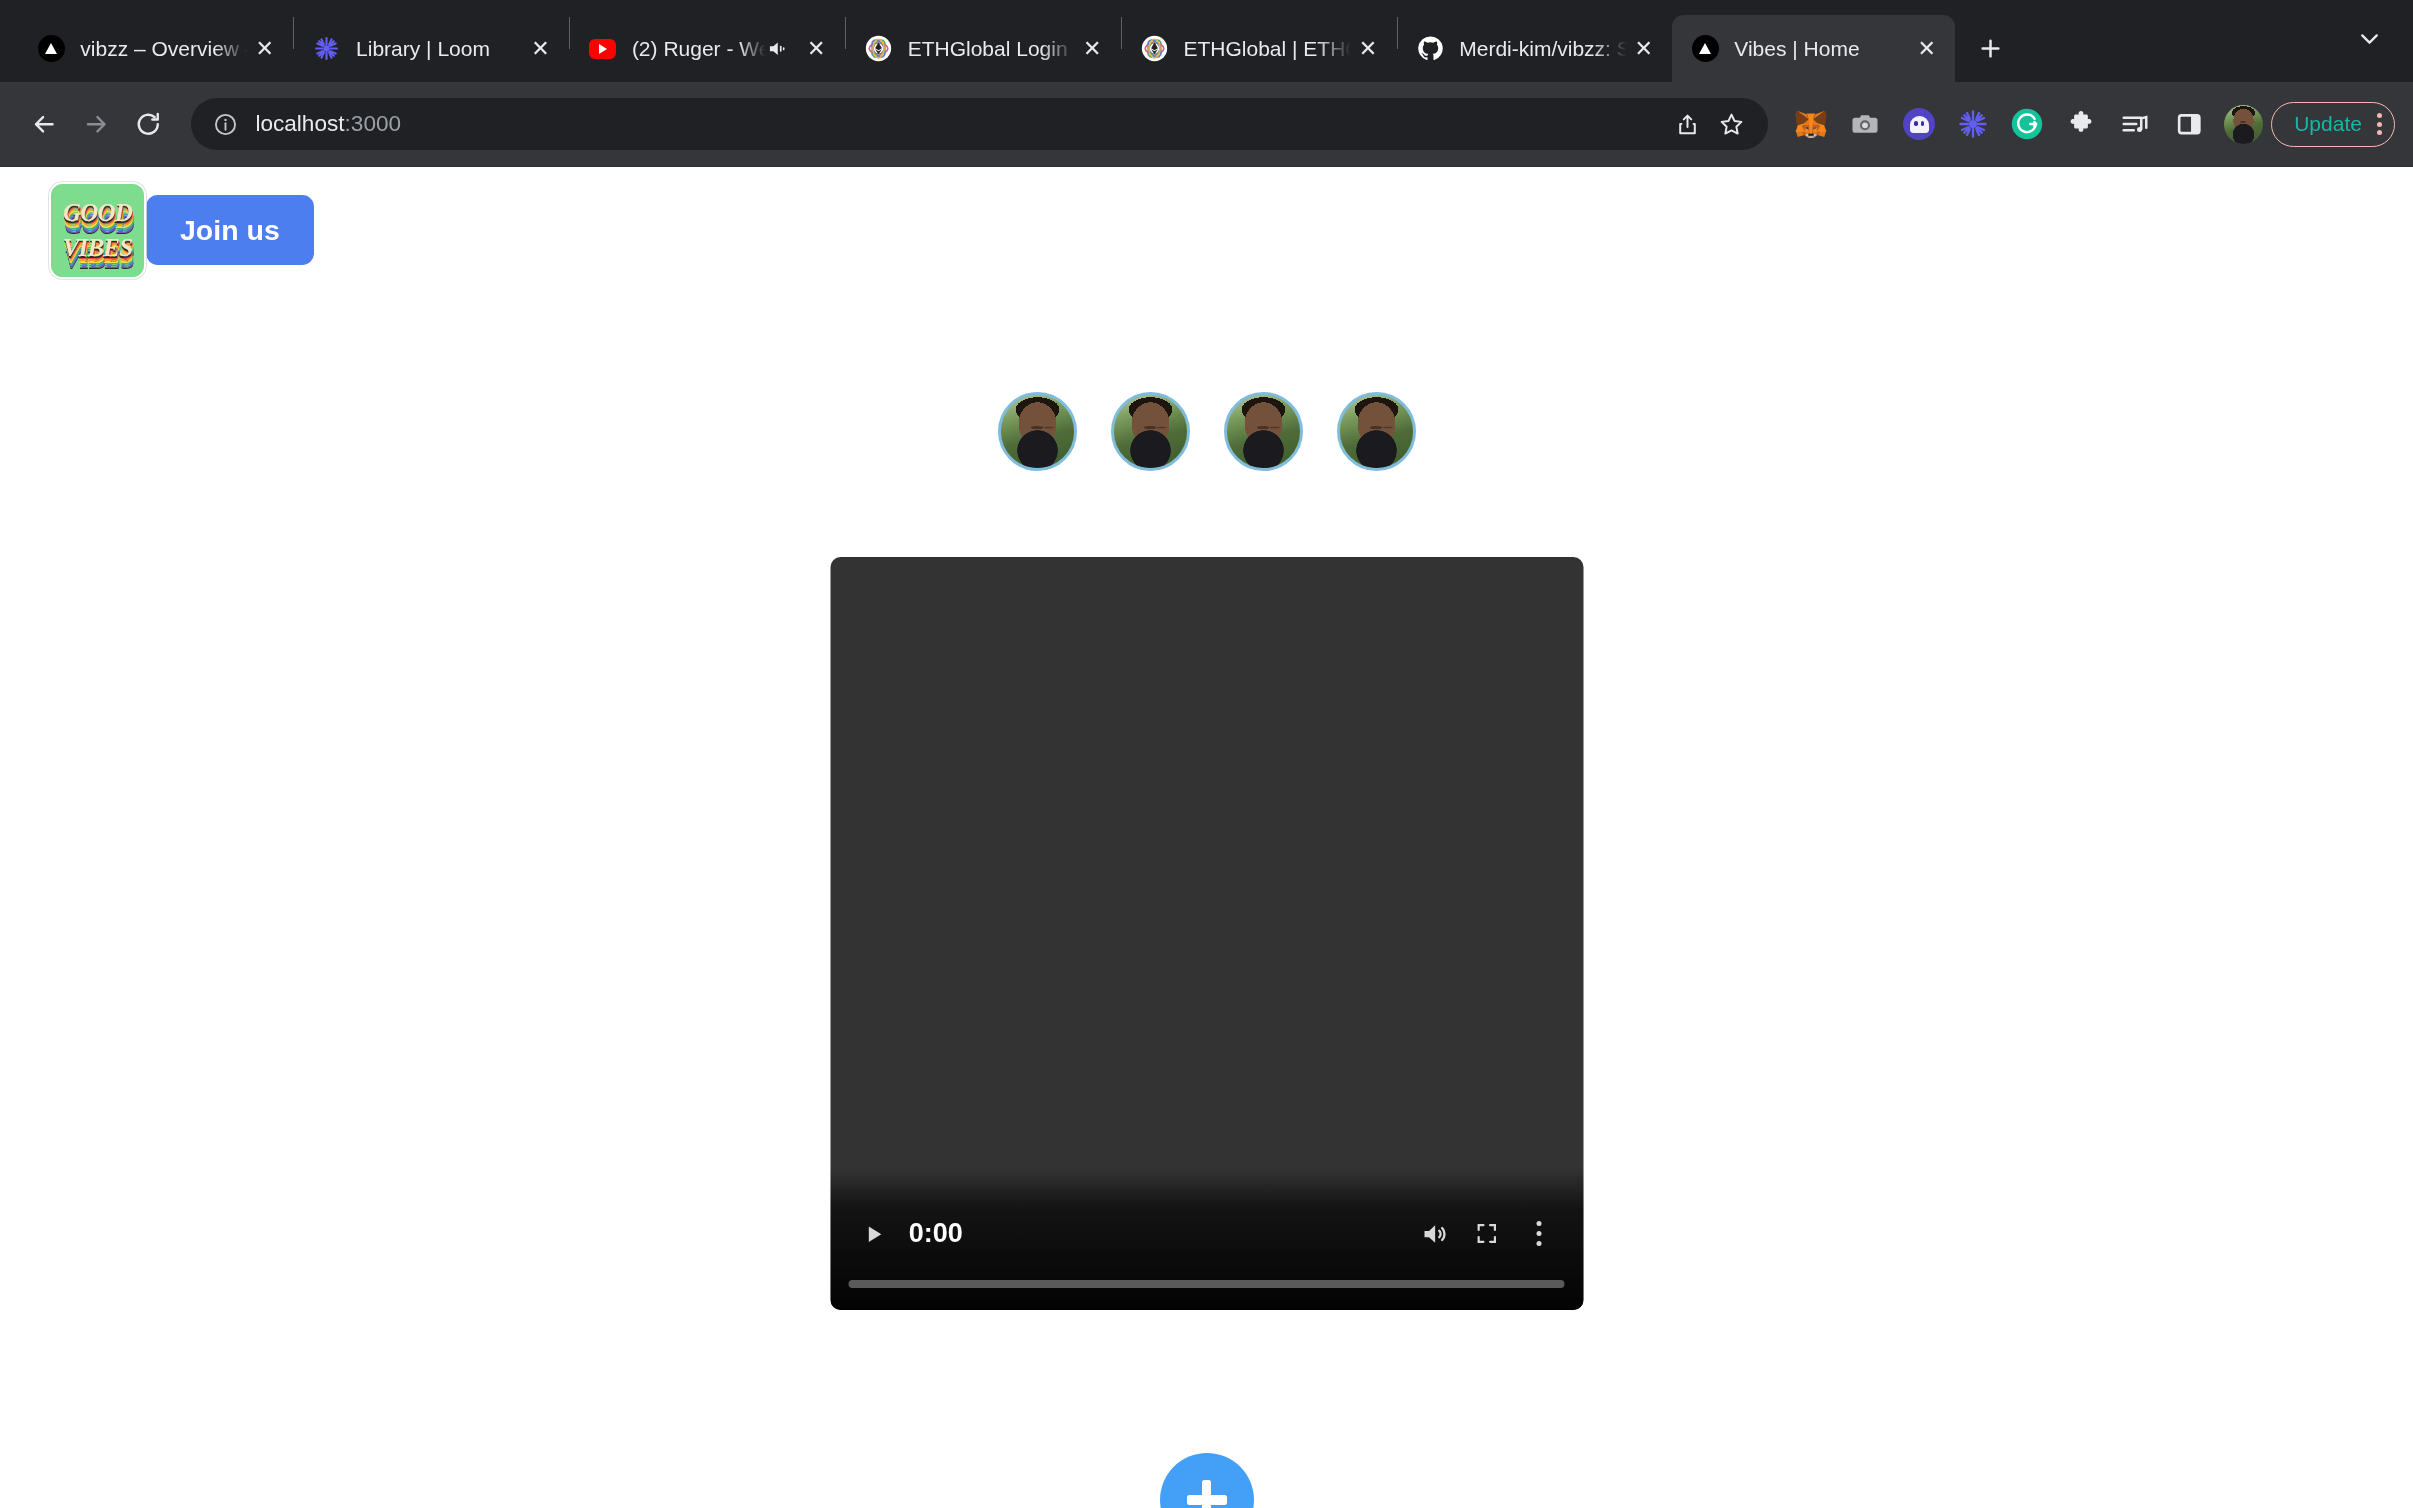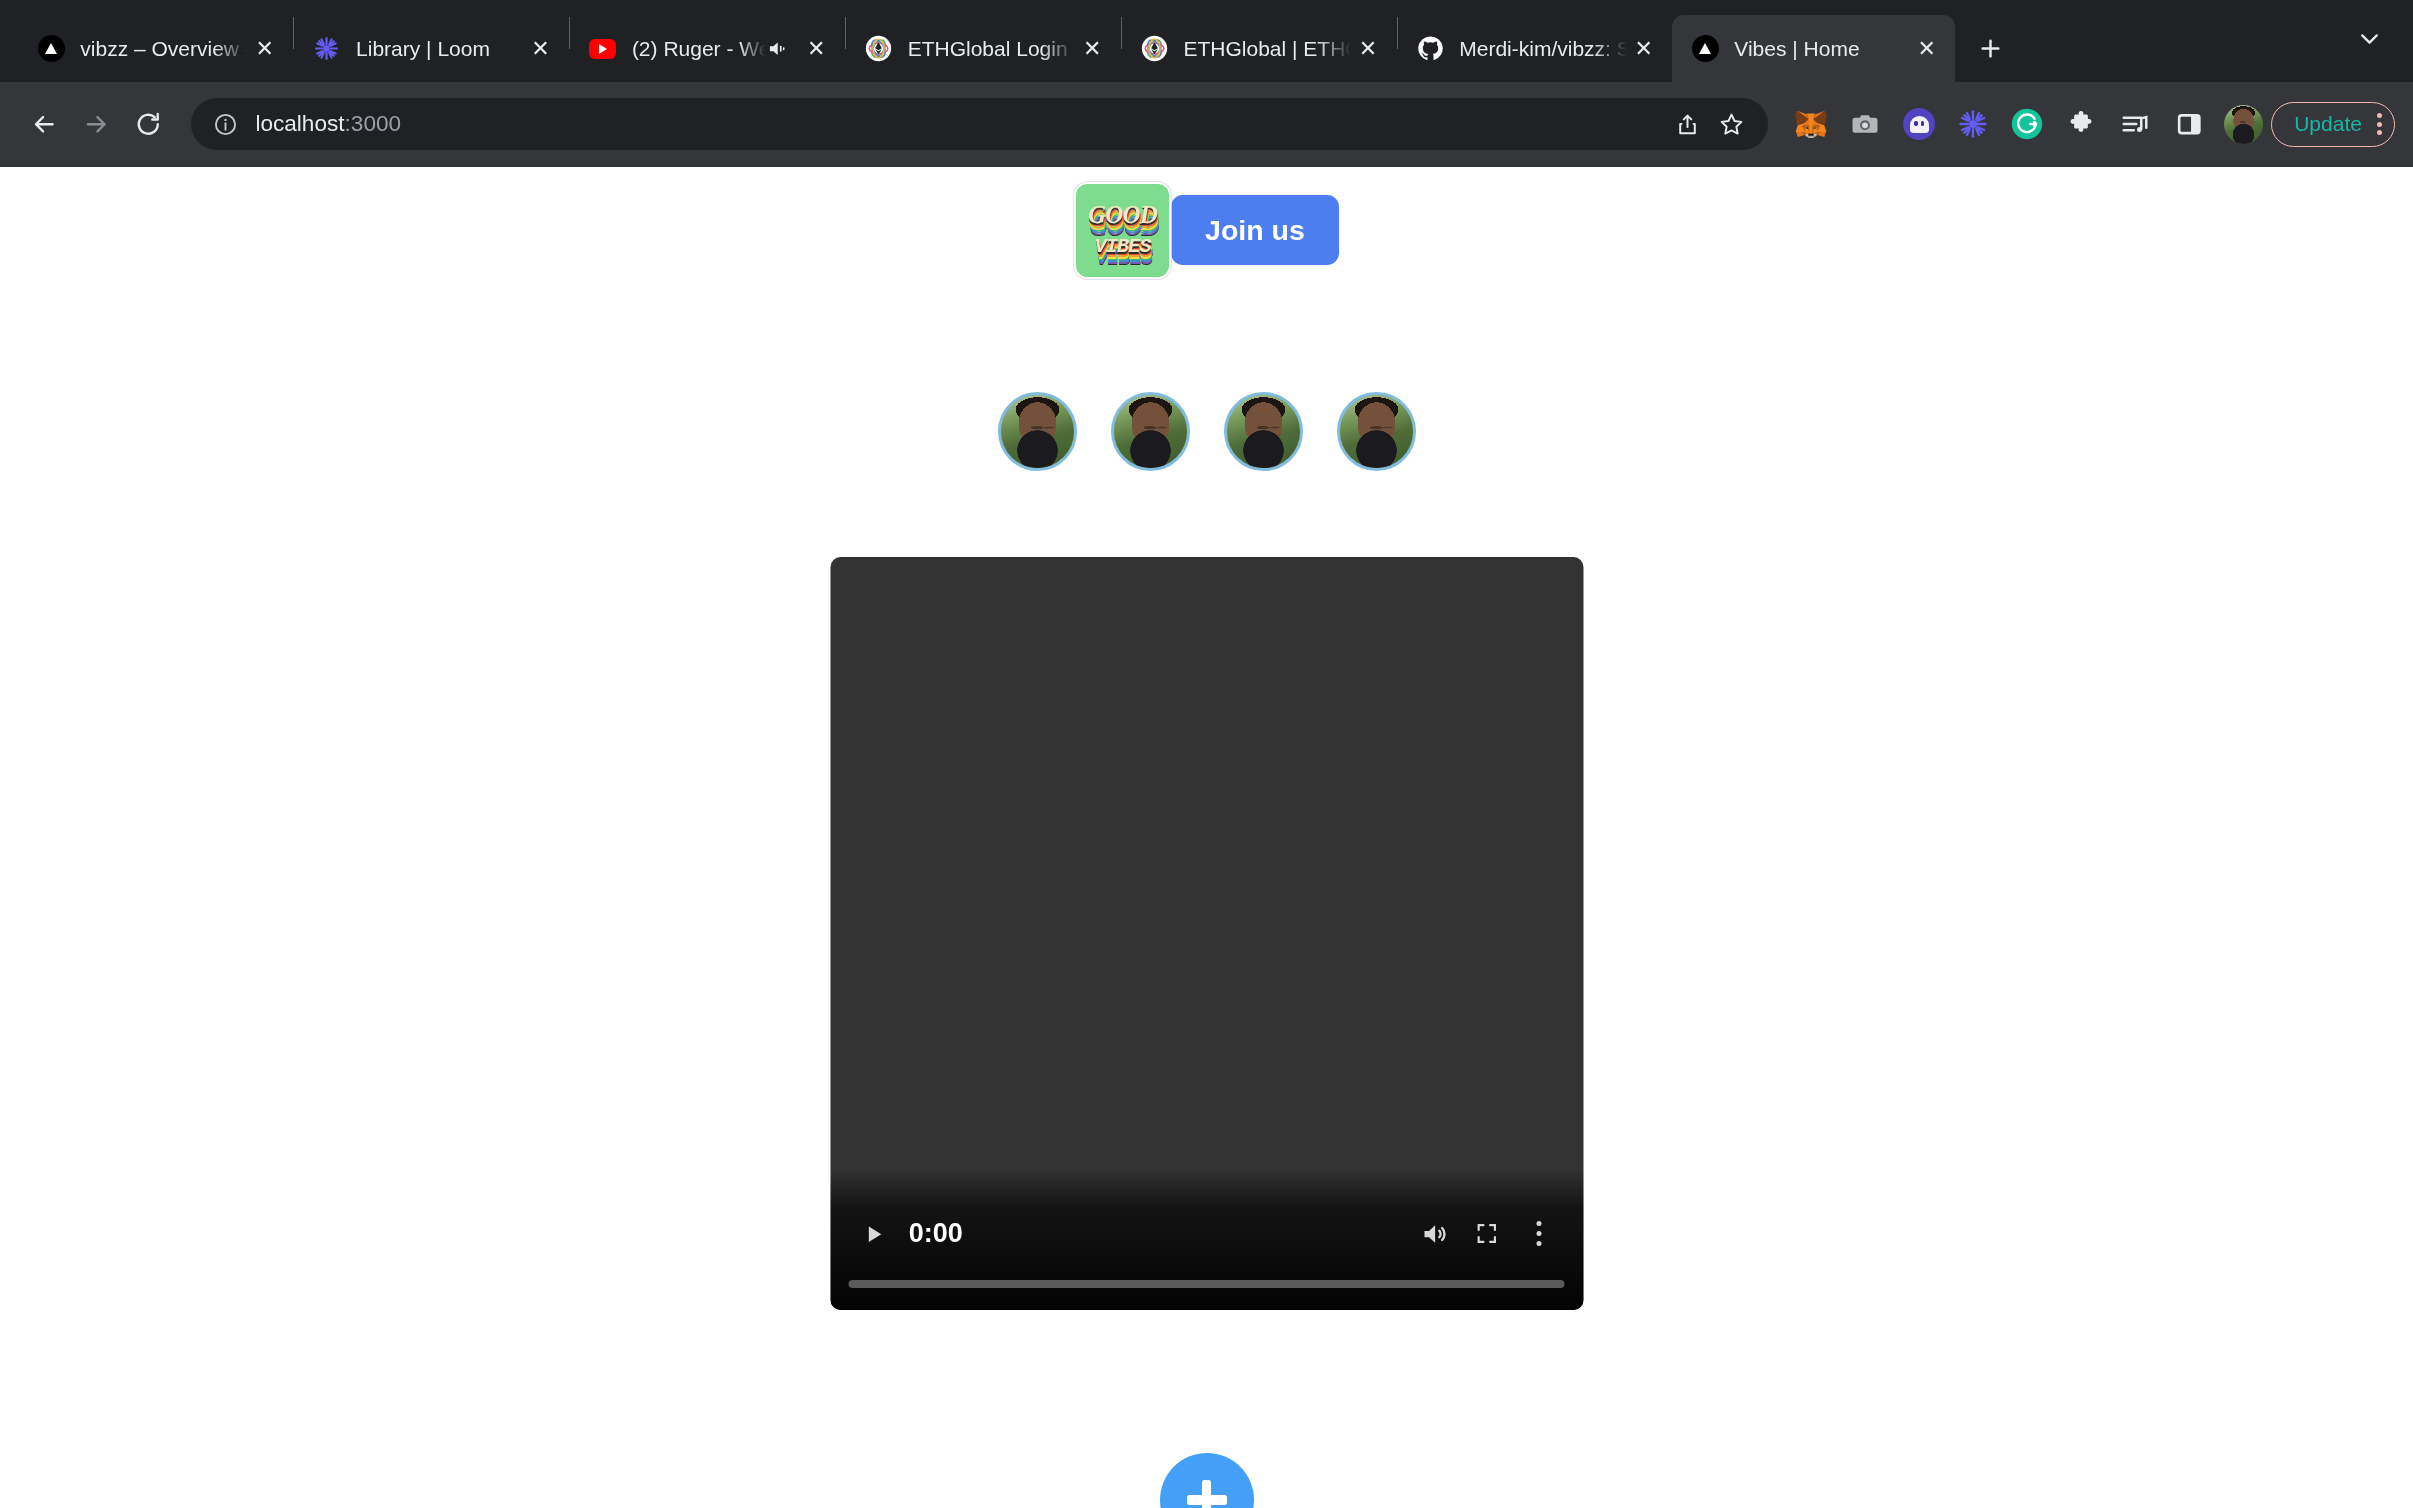--- a/index.html
+++ b/index.html
@@ -204,21 +204,21 @@
     background: #ffffff;
     position: relative;
     overflow: hidden;
   }
   .site-header {
     position: absolute;
     top: 0; left: 0; right: 0;
     height: 126px;
     display: flex;
     align-items: center;
-    justify-content: center;
+    justify-content: flex-start;
     padding: 0 49px;
   }
   .logo {
     width: 97px; height: 97px;
     border-radius: 13.4px;
     background: #7ddc8e;
     border: 2.5px solid #ffffff;
     box-shadow: 0 0 0 0.8px #dcdcdc;
     display: flex; flex-direction: column;
     align-items: center; justify-content: center;
@@ -233,25 +233,24 @@
     line-height: 0.92;
     letter-spacing: -0.8px;
     text-align: center;
     position: relative;
   }
   .logo .l1 { font-size: 25px;
     text-shadow: 0 1.7px 0 #2b2b2b, 0.8px 3.4px 0 #e64b3c, 0.8px 5px 0 #f0a22e,
                  0.8px 6.7px 0 #f2dd4a, 1.7px 8.4px 0 #4db36a, 1.7px 10px 0 #3f8fd1,
                  1.7px 11.7px 0 #7a55b5, 1.7px 13.4px 0 #2b2b2b;
   }
-  .logo .l2 { font-size: 20px; margin-top: 11.7px;
+  .logo .l2 { font-size: 25px; margin-top: 11.7px;
     text-shadow: 0 1.7px 0 #2b2b2b, 0.8px 3.4px 0 #e64b3c, 0.8px 5px 0 #f0a22e,
                  0.8px 6.7px 0 #f2dd4a, 1.7px 8.4px 0 #4db36a, 1.7px 10px 0 #3f8fd1,
                  1.7px 11.7px 0 #7a55b5, 1.7px 13.4px 0 #2b2b2b;
-    font-family: Liberation Mono, monospace;
   }
   .join-btn {
     background: #4d7ef0;
     color: #ffffff;
     font-size: 28.5px;
     font-weight: bold;
     border: none;
     border-radius: 11.7px;
     padding: 18.4px 34px;
     font-family: "Liberation Sans", sans-serif;

